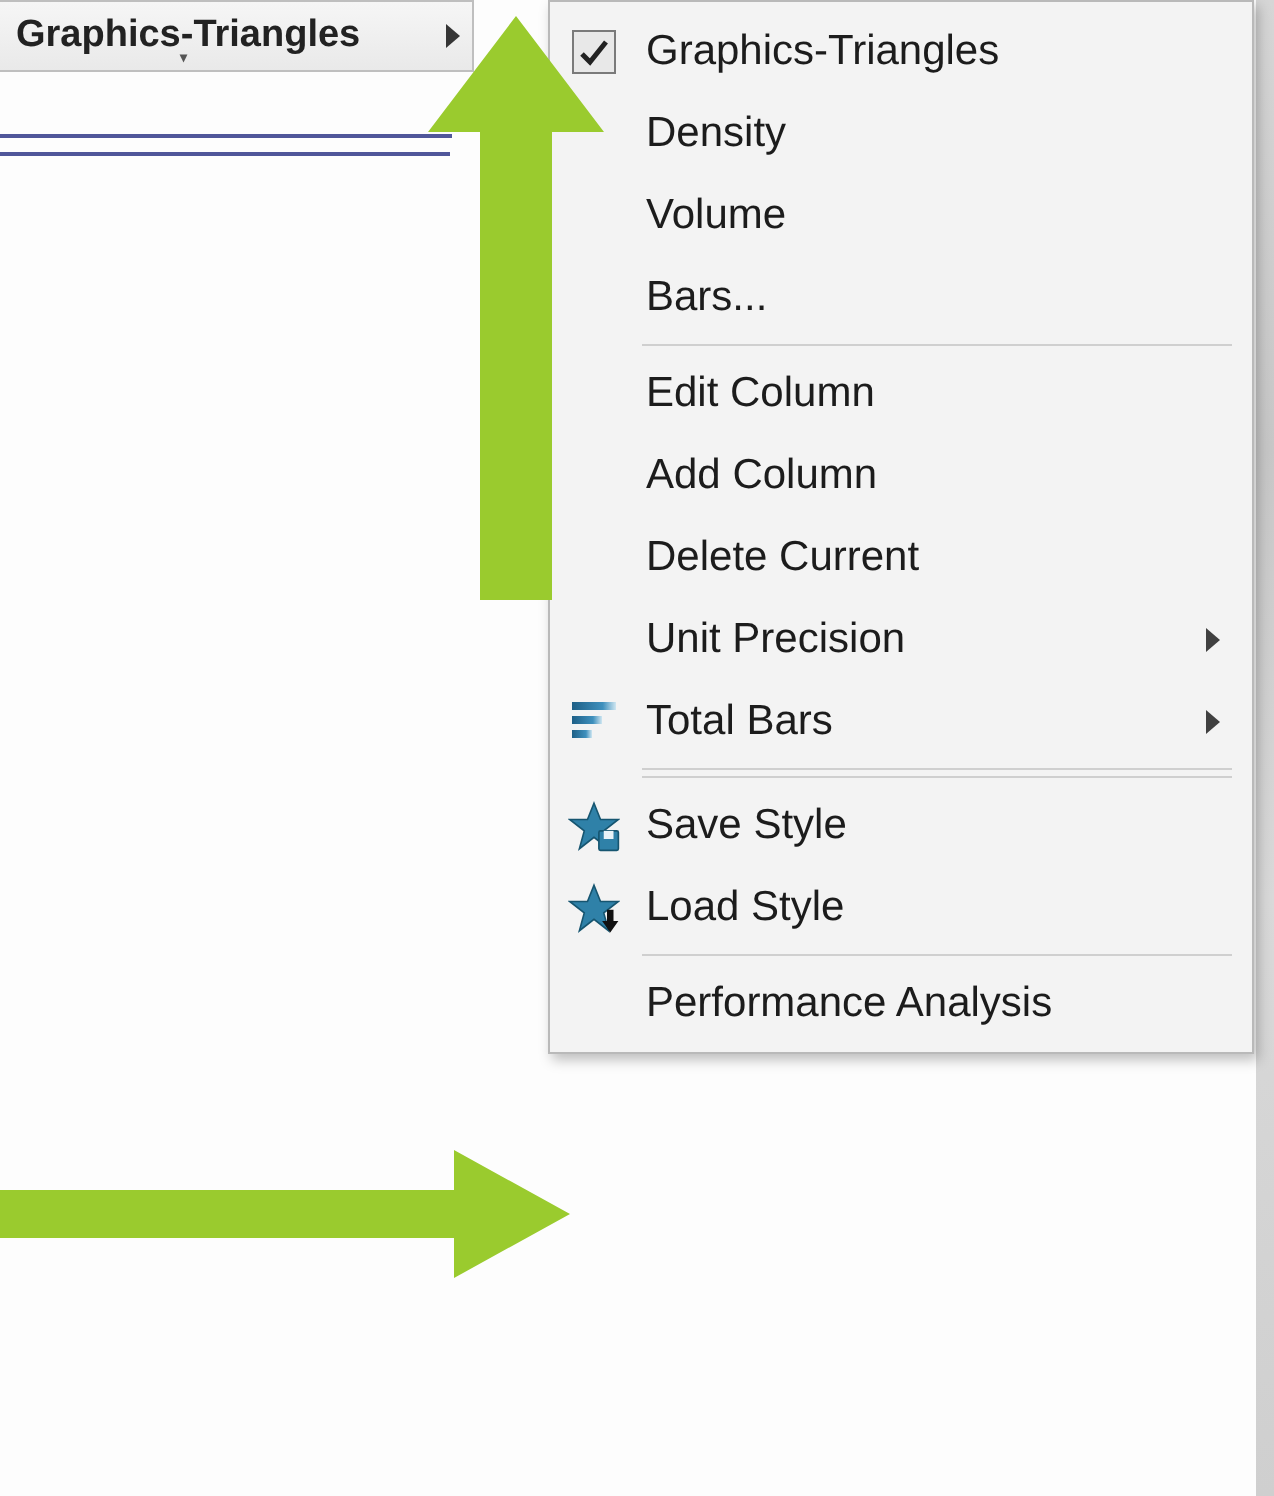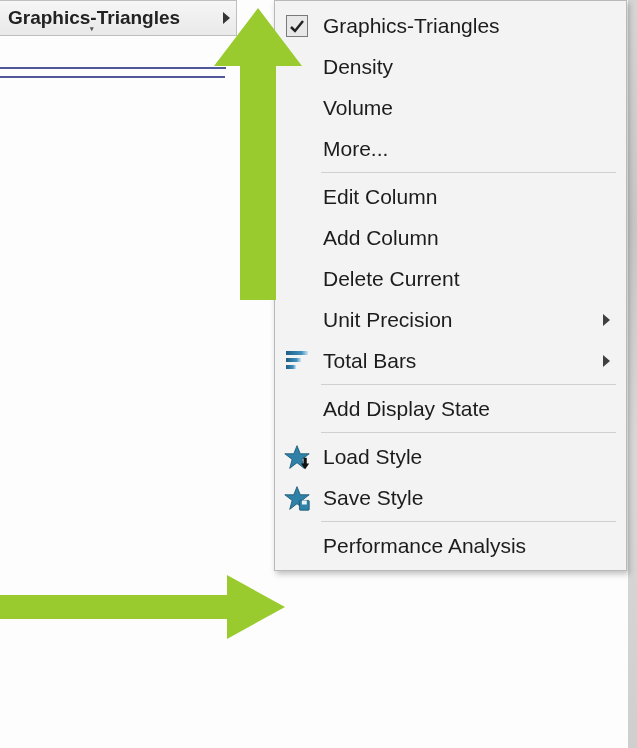--- a/index.html
+++ b/index.html
@@ -165,21 +165,21 @@
     <div class="mi">
       <div class="icon-col"></div>
       <span class="label">Density</span>
     </div>
     <div class="mi">
       <div class="icon-col"></div>
       <span class="label">Volume</span>
     </div>
     <div class="mi">
       <div class="icon-col"></div>
-      <span class="label">More...</span>
+      <span class="label">Bars...</span>
     </div>
     <div class="sep"></div>
     <div class="mi">
       <div class="icon-col"></div>
       <span class="label">Edit Column</span>
     </div>
     <div class="mi">
       <div class="icon-col"></div>
       <span class="label">Add Column</span>
     </div>
@@ -197,43 +197,39 @@
         <div class="valuebars-icon">
           <span></span>
           <span></span>
           <span></span>
         </div>
       </div>
       <span class="label">Total Bars</span>
       <span class="sub-arrow"></span>
     </div>
     <div class="sep"></div>
-    <div class="mi">
-      <div class="icon-col"></div>
-      <span class="label">Add Display State</span>
-    </div>
-    <div class="sep"></div>
-    <div class="mi">
-      <div class="icon-col">
-        <svg class="star" viewBox="0 0 32 32">
-          <polygon points="16,2 20,12 31,12 22,19 25,30 16,23 7,30 10,19 1,12 12,12" fill="#2f81a8" stroke="#165570" stroke-width="1"></polygon>
-          <polygon points="24,17 28,17 28,24 31,24 26,31 21,24 24,24" fill="#111"></polygon>
-        </svg>
-      </div>
-      <span class="label">Load Style</span>
-    </div>
+    <div class="sep"></div>
     <div class="mi">
       <div class="icon-col">
         <svg class="star" viewBox="0 0 32 32">
           <polygon points="16,2 20,12 31,12 22,19 25,30 16,23 7,30 10,19 1,12 12,12" fill="#2f81a8" stroke="#165570" stroke-width="1"></polygon>
           <rect x="19" y="19" width="12" height="12" rx="1" fill="#2f81a8" stroke="#165570"></rect>
           <rect x="22" y="19" width="6" height="5" fill="#e9f3f8"></rect>
         </svg>
       </div>
       <span class="label">Save Style</span>
+    </div>
+    <div class="mi">
+      <div class="icon-col">
+        <svg class="star" viewBox="0 0 32 32">
+          <polygon points="16,2 20,12 31,12 22,19 25,30 16,23 7,30 10,19 1,12 12,12" fill="#2f81a8" stroke="#165570" stroke-width="1"></polygon>
+          <polygon points="24,17 28,17 28,24 31,24 26,31 21,24 24,24" fill="#111"></polygon>
+        </svg>
+      </div>
+      <span class="label">Load Style</span>
     </div>
     <div class="sep"></div>
     <div class="mi">
       <div class="icon-col"></div>
       <span class="label">Performance Analysis</span>
     </div>
   </div>
 
 <svg class="arrow-up" viewBox="0 0 88 292">
   <polygon points="44,0 88,58 62,58 62,292 26,292 26,58 0,58" fill="#9acb2e"></polygon>

